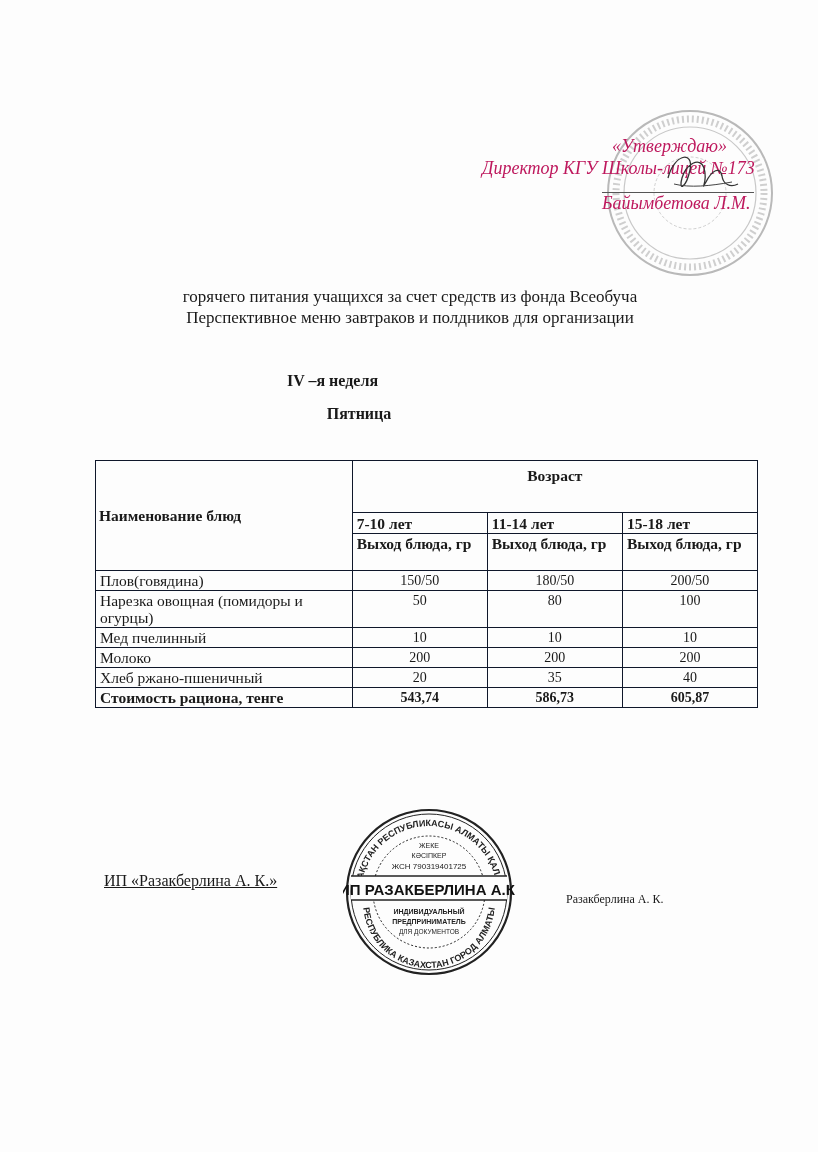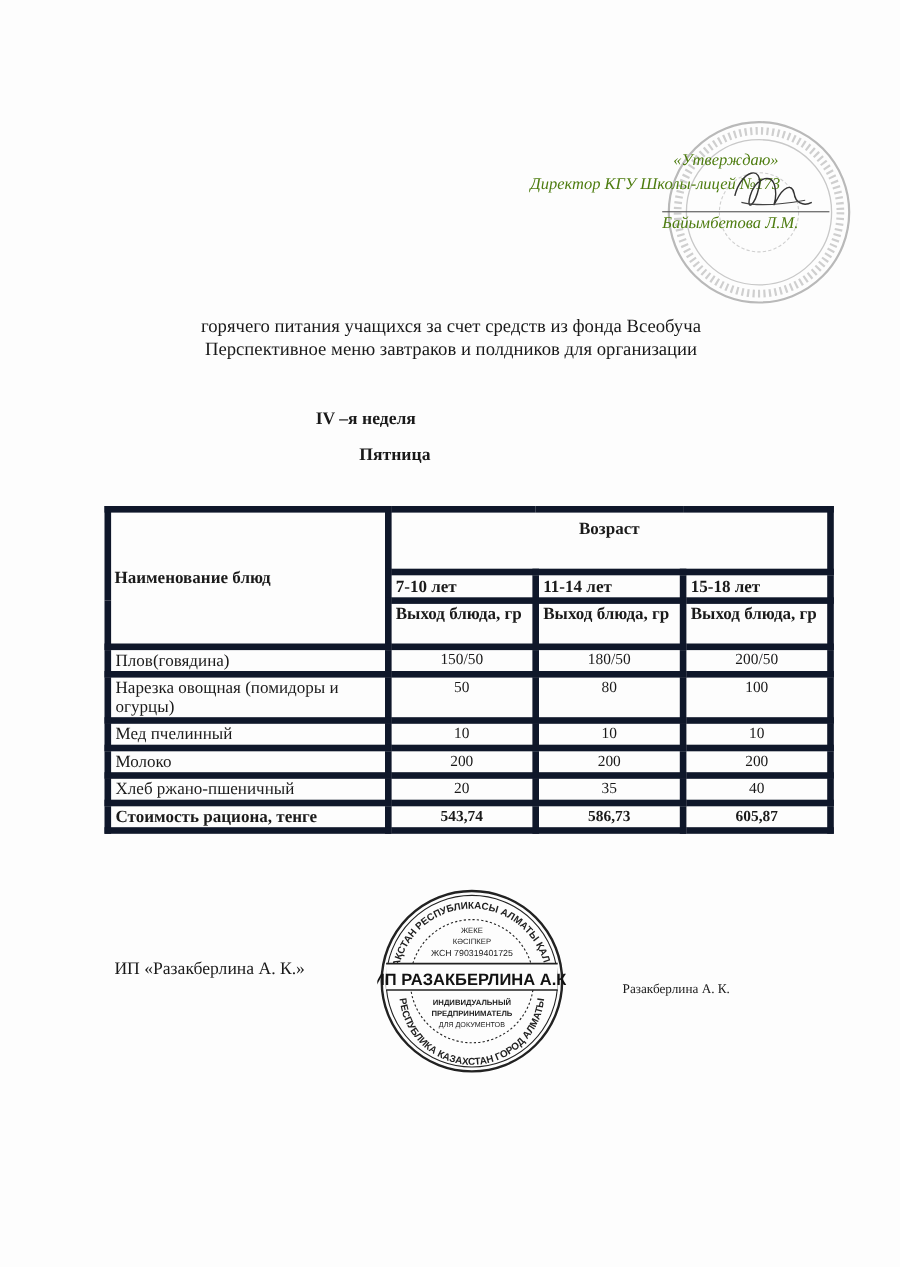--- a/index.html
+++ b/index.html
@@ -14,23 +14,23 @@
       overflow: hidden;
       font-family: "Liberation Serif", serif;
       color: #1a1a1a;
       background: #fdfdfd;
     }
     .abs { position: absolute; }
 
     
     .approve {
       font-style: italic;
-      font-size: 15px;
+      font-size: 18px;
       line-height: 19px;
-      color: #4d7c0f;
+      color: #be185d;
     }
     .approve-title { left: 612px; top: 137px; }
     .approve-director { left: 482px; top: 159px; }
     .approve-sign-line {
       left: 602px; top: 192px; width: 152px; height: 0;
       border-top: 1px solid #555;
     }
     .approve-name { left: 602px; top: 194px; }
 
     .stamp-top {
@@ -56,21 +56,21 @@
 
     
     .menu-table {
       left: 95px; top: 460px;
       width: 663px;
       border-collapse: collapse;
       font-size: 15.5px;
       line-height: 17px;
     }
     .menu-table td, .menu-table th {
-      border: 6px solid #0f172a;
+      border: 1px solid #0f172a;
       padding: 1px 4px;
       vertical-align: top;
     }
     .menu-table th {
       font-weight: bold;
       text-align: left;
     }
     .menu-table .c-name { width: 247px; }
     .menu-table .c-age { width: 130px; }
     .menu-table .h-dish {
@@ -90,21 +90,21 @@
       text-align: center;
       font-size: 14px;
     }
     .menu-table tr.total td {
       font-weight: bold;
     }
     .menu-table tr.total td.val { font-size: 14px; }
 
     
     .footer-left {
-      left: 104px; top: 872px; font-size: 16px;
+      left: 104px; top: 872px; font-size: 16px; text-decoration: underline;
     }
     .footer-right {
       left: 566px; top: 872px; font-size: 12px; margin-top: 20px;
     }
     .stamp-bottom {
       left: 343px; top: 806px; width: 172px; height: 170px;
     }
   </style>
 </head>
 <body>

